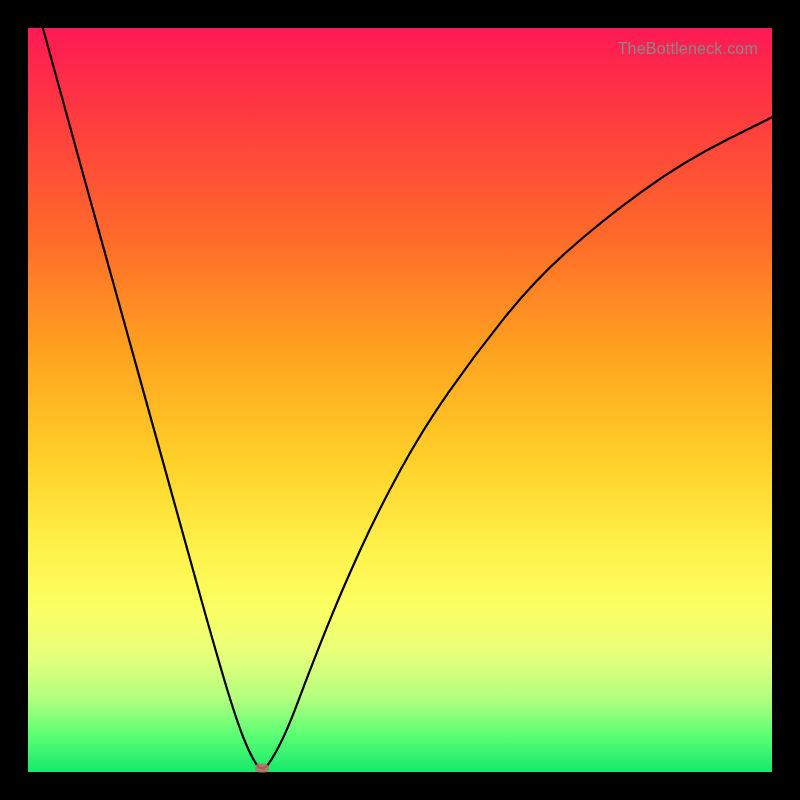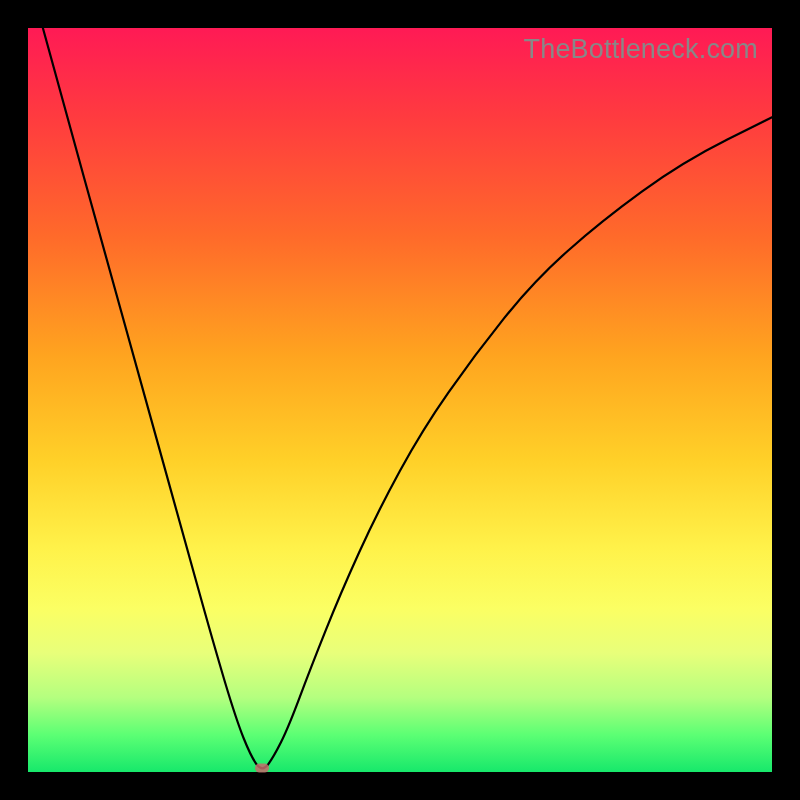--- a/index.html
+++ b/index.html
@@ -31,24 +31,24 @@
       #ffd028 58%,
       #fff24a 70%,
       #fbff63 78%,
       #e8ff7a 84%,
       #b4ff7f 90%,
       #5cff74 95%,
       #17e86b 100%);
   }
   .watermark {
     position: absolute;
-    top: 6px;
+    top: 12px;
     right: 14px;
     color: #888;
-    font-size: 27px;
+    font-size: 16px;
     letter-spacing: 0.2px;
     user-select: none;
   }
   svg.curve {
     position: absolute;
     left: 0;
     top: 0;
     width: 744px;
     height: 744px;
     overflow: visible;

